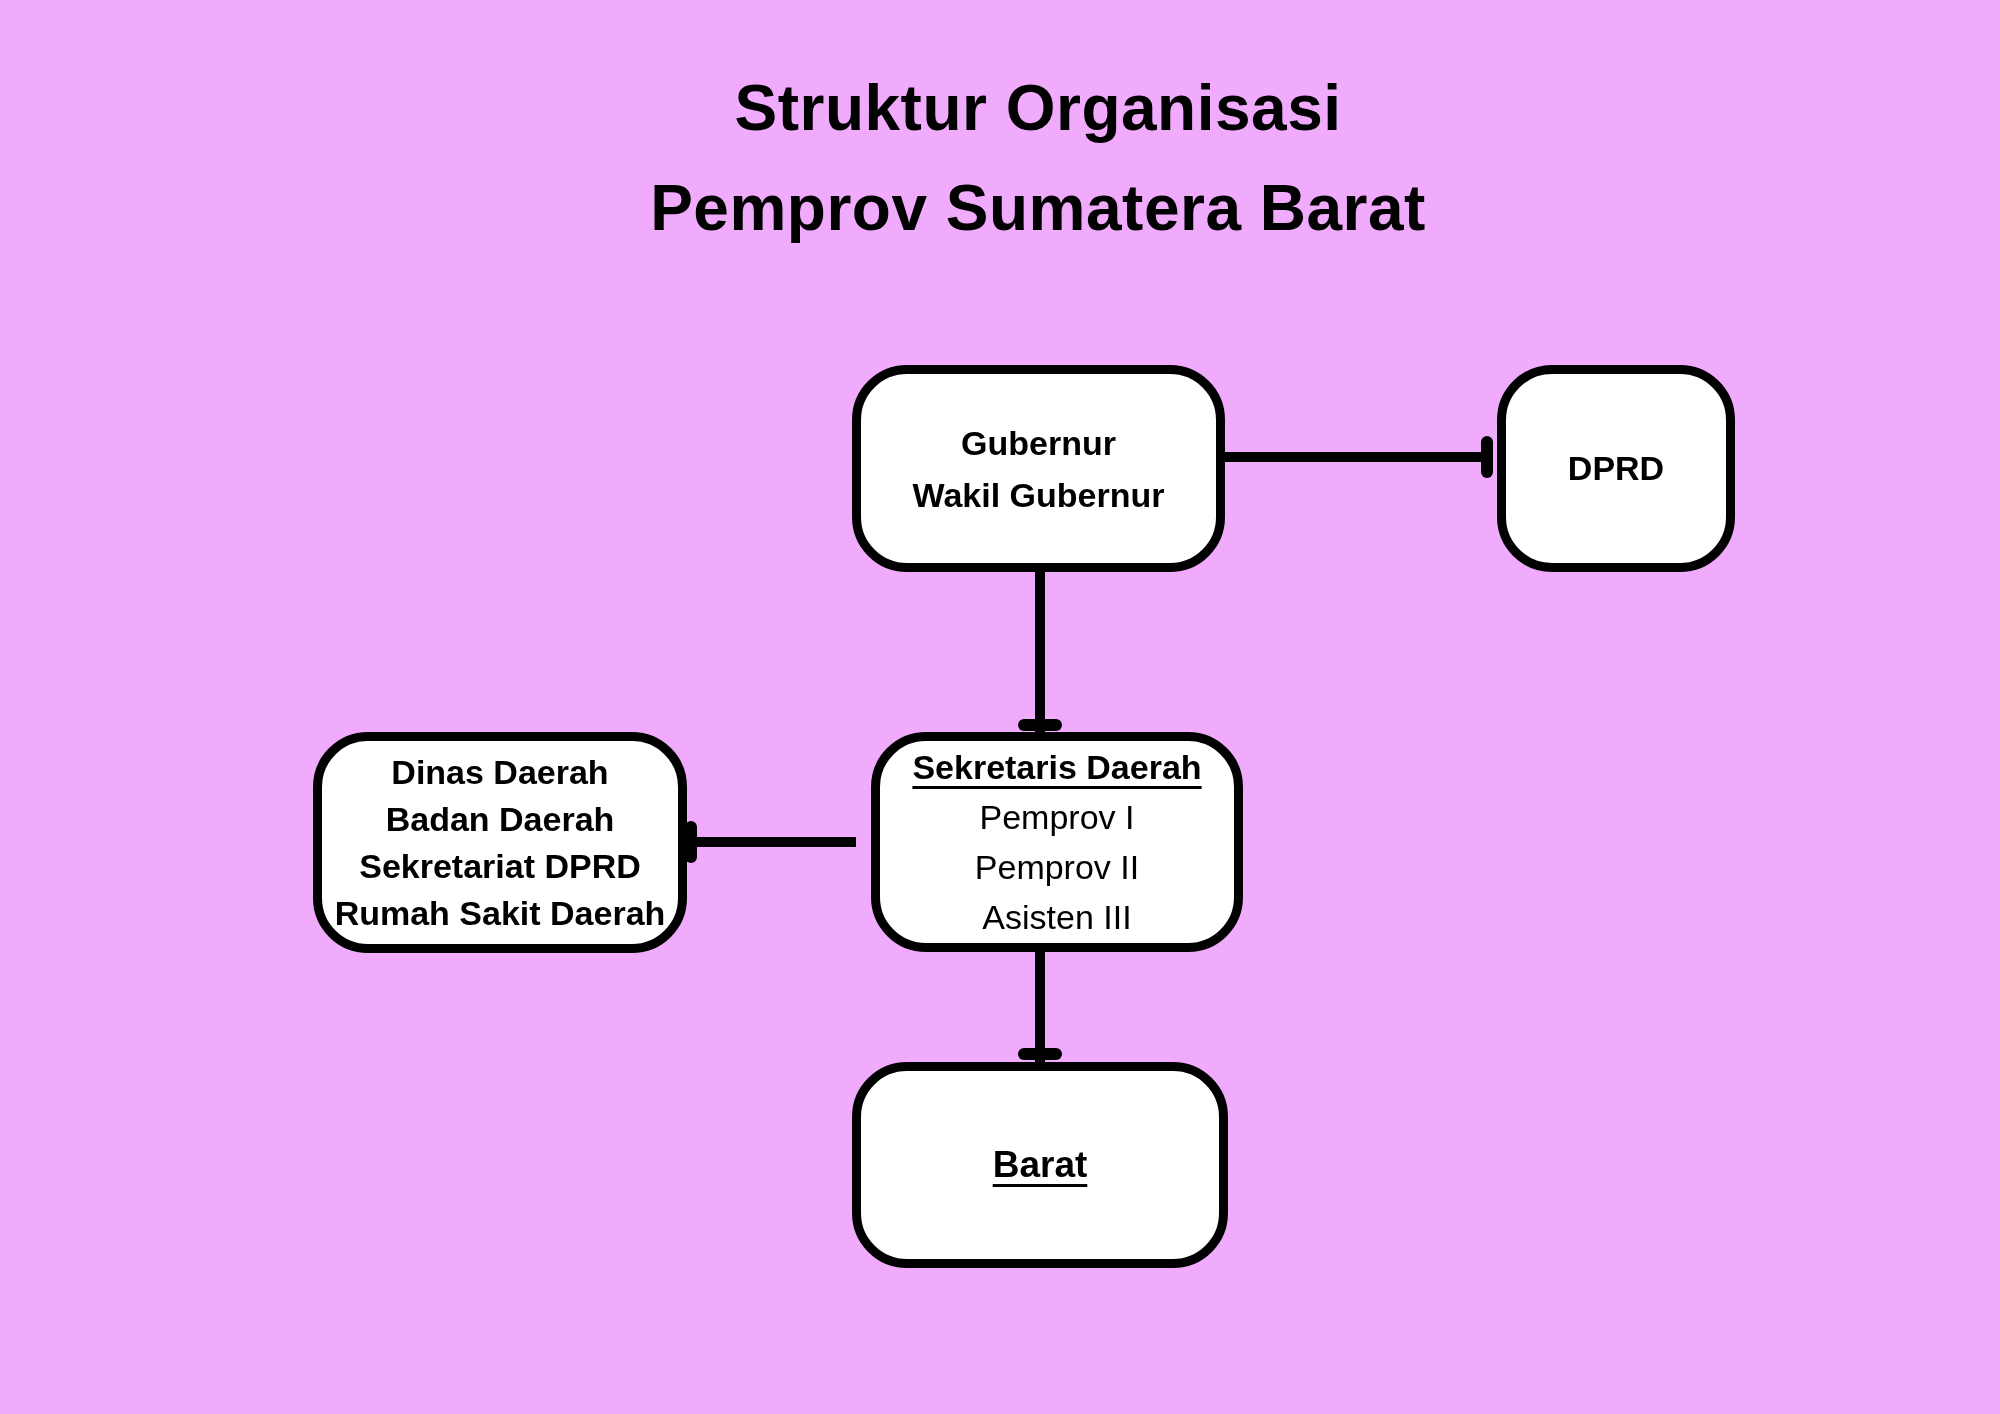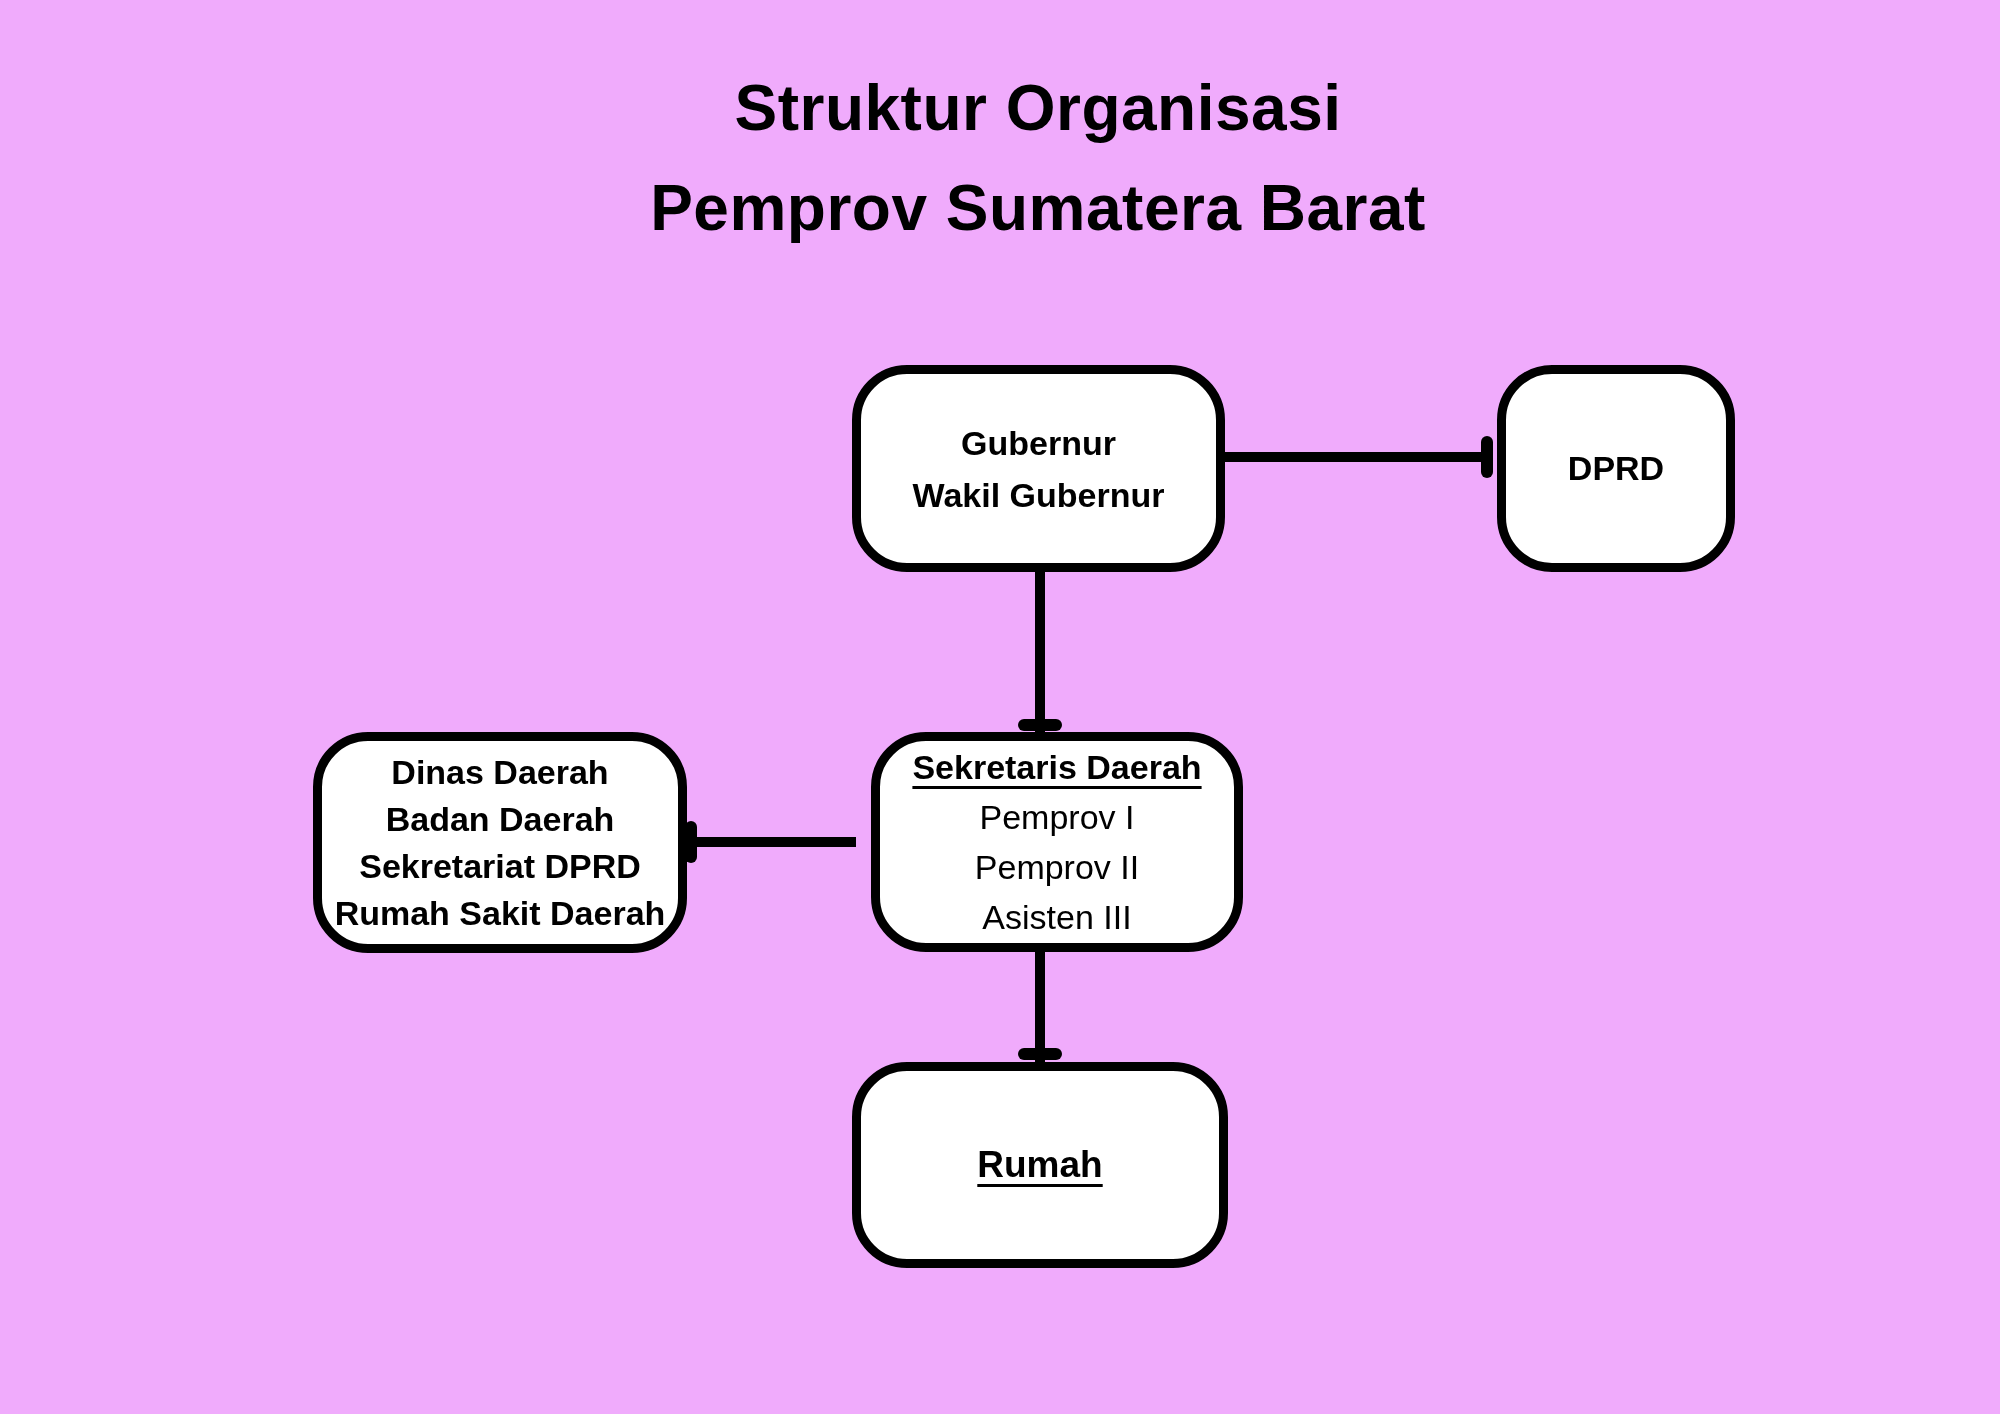--- a/index.html
+++ b/index.html
@@ -136,16 +136,16 @@
   </div>
 
   <div class="node node-dinas">
     <div>Dinas Daerah</div>
     <div>Badan Daerah</div>
     <div>Sekretariat DPRD</div>
     <div>Rumah Sakit Daerah</div>
   </div>
 
   <div class="node node-biro">
-    <div class="node-heading">Rumah</div>
+    <div class="node-heading">Barat</div>
   </div>
 
 </div>
 
 </body></html>

